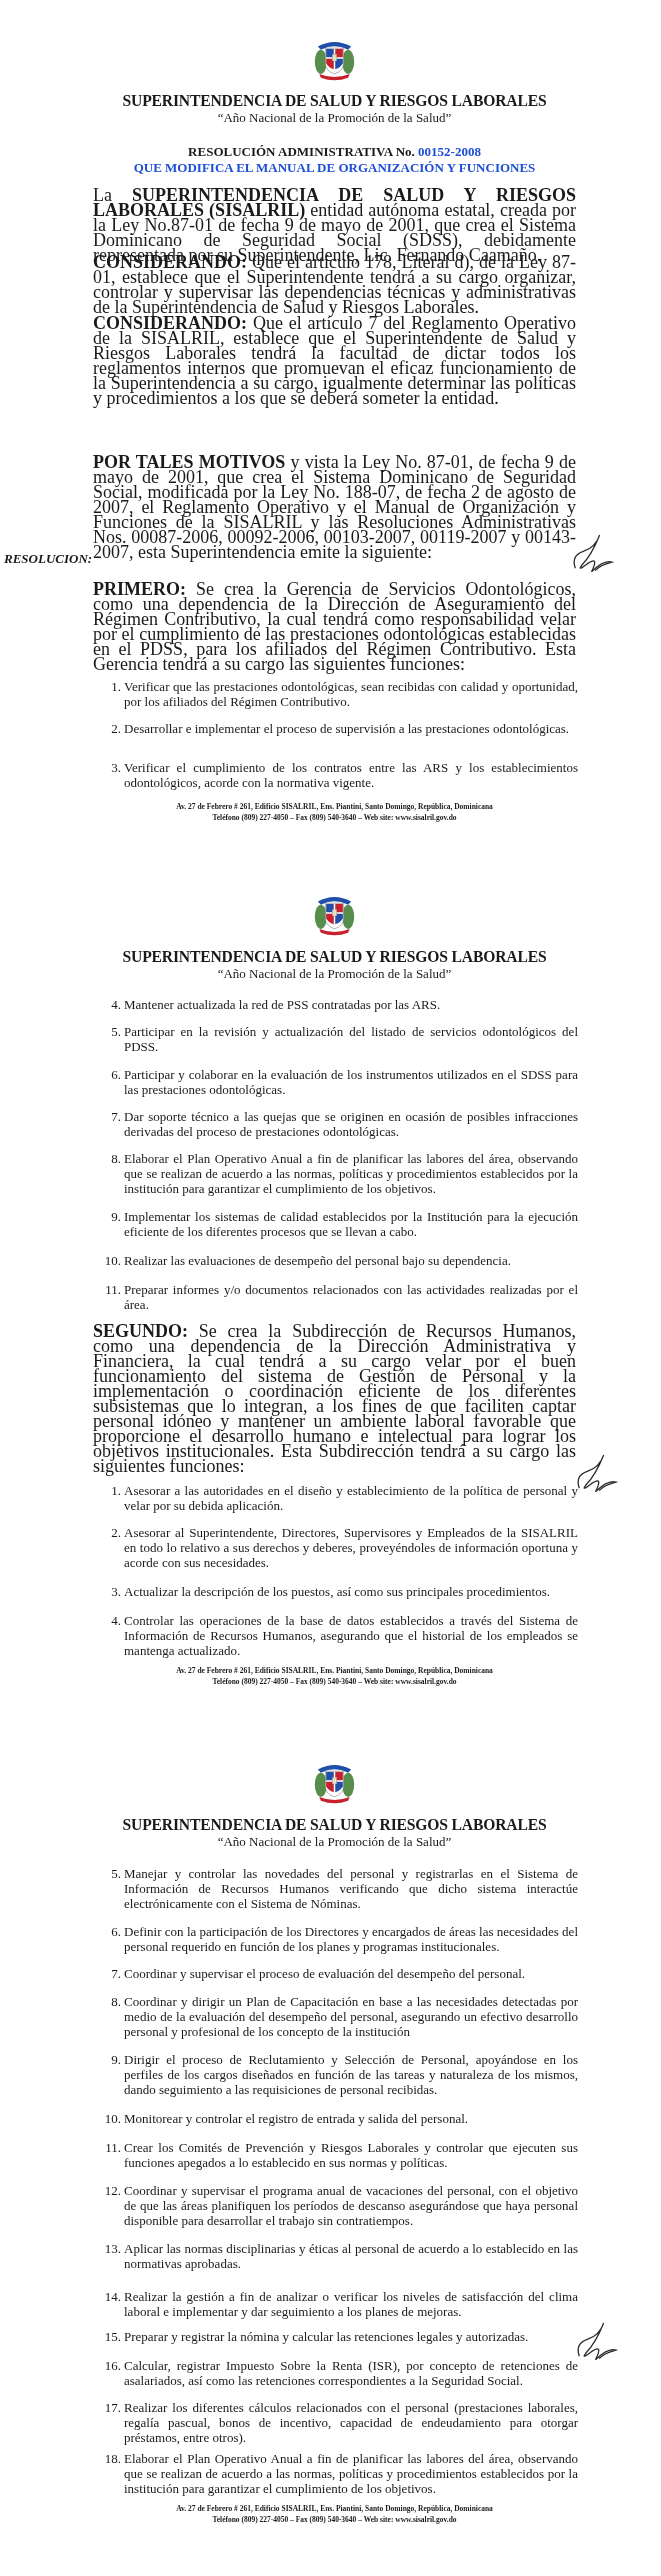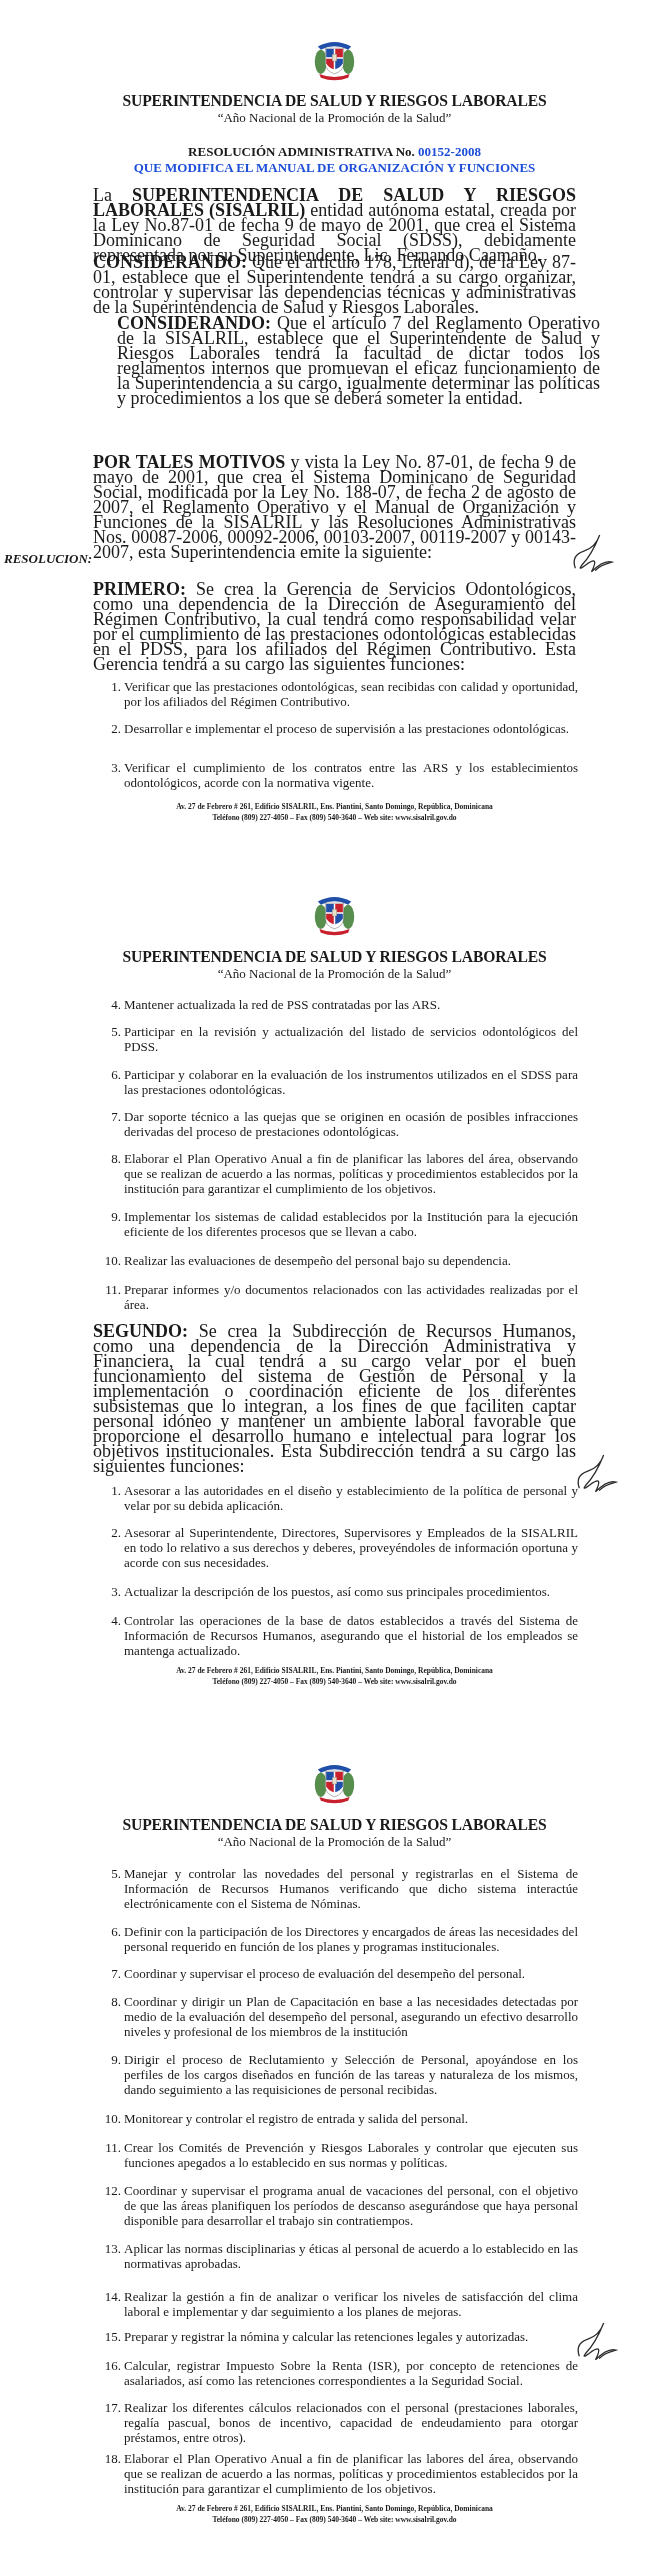--- a/index.html
+++ b/index.html
@@ -60,21 +60,21 @@
     <div class="blue">QUE MODIFICA EL MANUAL DE ORGANIZACIÓN Y FUNCIONES</div>
   </div>
 
   <div class="para" style="top:188px;">
     <span>La </span><b>SUPERINTENDENCIA DE SALUD Y RIESGOS LABORALES (SISALRIL)</b><span> entidad autónoma estatal, creada por la Ley No.87-01 de fecha 9 de mayo de 2001, que crea el Sistema Dominicano de Seguridad Social (SDSS), debidamente representada por su Superintendente, Lic. Fernando Caamaño.</span>
   </div>
 
   <div class="para" style="top:255px;">
     <b>CONSIDERANDO:</b><span> Que el artículo 178, Literal d), de la Ley 87-01, establece que el Superintendente tendrá a su cargo organizar, controlar y supervisar las dependencias técnicas y administrativas de la Superintendencia de Salud y Riesgos Laborales.</span>
   </div>
-  <div class="para" style="top:316px;margin-left:24px;">
+  <div class="para" style="top:316px;">
     <b>CONSIDERANDO:</b><span> Que el artículo 7 del Reglamento Operativo de la SISALRIL, establece que el Superintendente de Salud y Riesgos Laborales tendrá la facultad de dictar todos los reglamentos internos que promuevan el eficaz funcionamiento de la Superintendencia a su cargo, igualmente determinar las políticas y procedimientos a los que se deberá someter la entidad.</span>
   </div>
   <div class="para" style="top:455px;">
     <b>POR TALES MOTIVOS</b><span> y vista la Ley No. 87-01, de fecha 9 de mayo de 2001, que crea el Sistema Dominicano de Seguridad Social, modificada por la Ley No. 188-07, de fecha 2 de agosto de 2007,  el Reglamento Operativo y el Manual de Organización y Funciones de la SISALRIL y las  Resoluciones Administrativas Nos. 00087-2006, 00092-2006, 00103-2007, 00119-2007 y 00143-2007, esta Superintendencia emite la siguiente:</span>
   </div>
 
   <svg class="sig" style="left:563px;top:531px;" viewBox="0 0 60 60">
       <use href="#signature"></use>
     </svg>
 
@@ -132,21 +132,21 @@
 <div class="page" style="top:1727px;height:849px;">
   <svg class="coat" style="top:32px;" viewBox="0 0 56 62">
       <use href="#coat-of-arms"></use>
     </svg>
   <div class="hdr-title" style="top:88px;">SUPERINTENDENCIA DE SALUD Y RIESGOS LABORALES</div>
   <div class="hdr-motto" style="top:107px;">“Año Nacional de la Promoción de la Salud”</div>
 
   <div class="item" style="top:139px;"><span class="num">5.</span><span>Manejar y controlar las novedades del personal y registrarlas en el Sistema de Información de Recursos Humanos verificando que dicho sistema interactúe electrónicamente con el Sistema de Nóminas.</span></div>
   <div class="item" style="top:197px;"><span class="num">6.</span><span>Definir con la participación de los Directores y encargados de áreas las necesidades del personal requerido en función de los planes y programas institucionales.</span></div>
   <div class="item" style="top:239px;"><span class="num">7.</span><span>Coordinar y supervisar el proceso de evaluación del desempeño del personal.</span></div>
-  <div class="item" style="top:267px;"><span class="num">8.</span><span>Coordinar y dirigir un Plan de Capacitación en base a las necesidades detectadas por medio de la evaluación del desempeño del personal, asegurando un efectivo desarrollo niveles y profesional de los miembros de la institución</span></div>
+  <div class="item" style="top:267px;"><span class="num">8.</span><span>Coordinar y dirigir un Plan de Capacitación en base a las necesidades detectadas por medio de la evaluación del desempeño del personal, asegurando un efectivo desarrollo personal y profesional de los concepto de la institución</span></div>
   <div class="item" style="top:325px;"><span class="num">9.</span><span>Dirigir el proceso de Reclutamiento y Selección de Personal, apoyándose en los perfiles de  los cargos diseñados en función de las tareas y naturaleza de los mismos, dando seguimiento a las requisiciones de personal recibidas.</span></div>
   <div class="item" style="top:384px;"><span class="num">10.</span><span>Monitorear y controlar el registro de entrada y salida del personal.</span></div>
   <div class="item" style="top:413px;"><span class="num">11.</span><span>Crear los Comités de Prevención y Riesgos Laborales y controlar que ejecuten sus funciones apegados a lo establecido en sus normas y políticas.</span></div>
   <div class="item" style="top:456px;"><span class="num">12.</span><span>Coordinar y supervisar el programa anual de vacaciones del personal, con el objetivo de que las áreas planifiquen los períodos de descanso asegurándose que haya personal disponible para desarrollar el trabajo sin contratiempos.</span></div>
   <div class="item" style="top:514px;"><span class="num">13.</span><span>Aplicar las normas disciplinarias y éticas al personal de acuerdo a lo establecido en las normativas aprobadas.</span></div>
   <div class="item" style="top:562px;"><span class="num">14.</span><span>Realizar la gestión a fin de analizar o verificar los niveles de satisfacción del clima laboral e implementar y dar seguimiento a los planes de mejoras.</span></div>
 
   <svg class="sig" style="left:567px;top:592px;" viewBox="0 0 60 60">
       <use href="#signature"></use>
     </svg>

